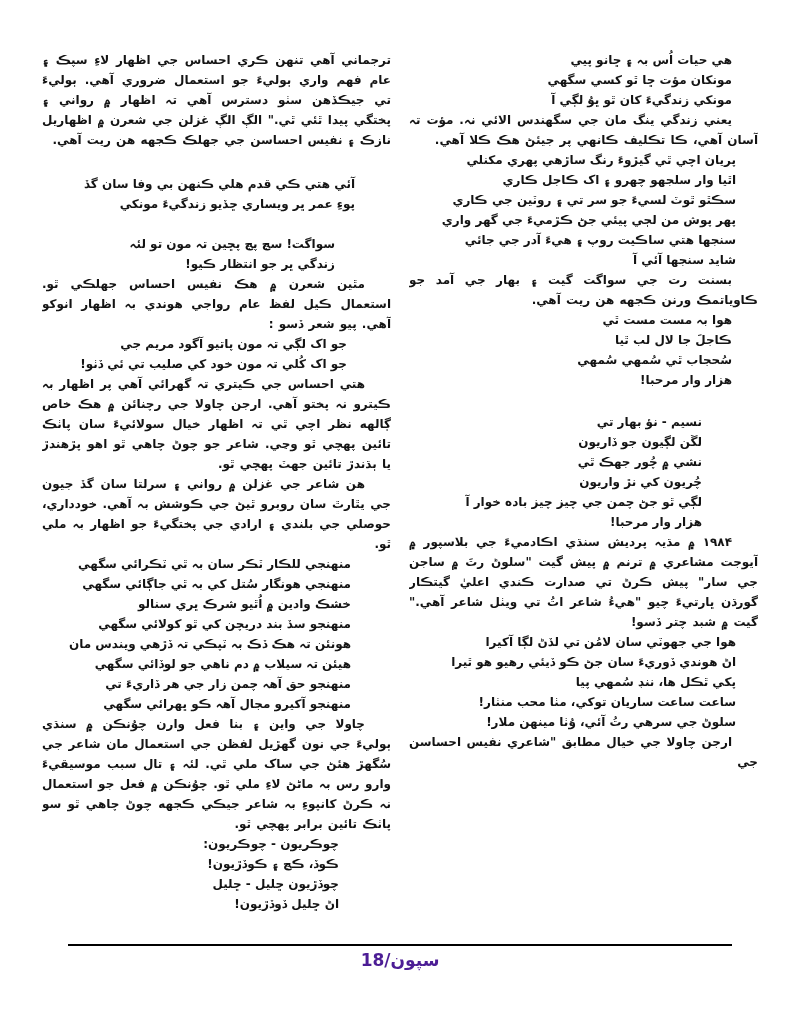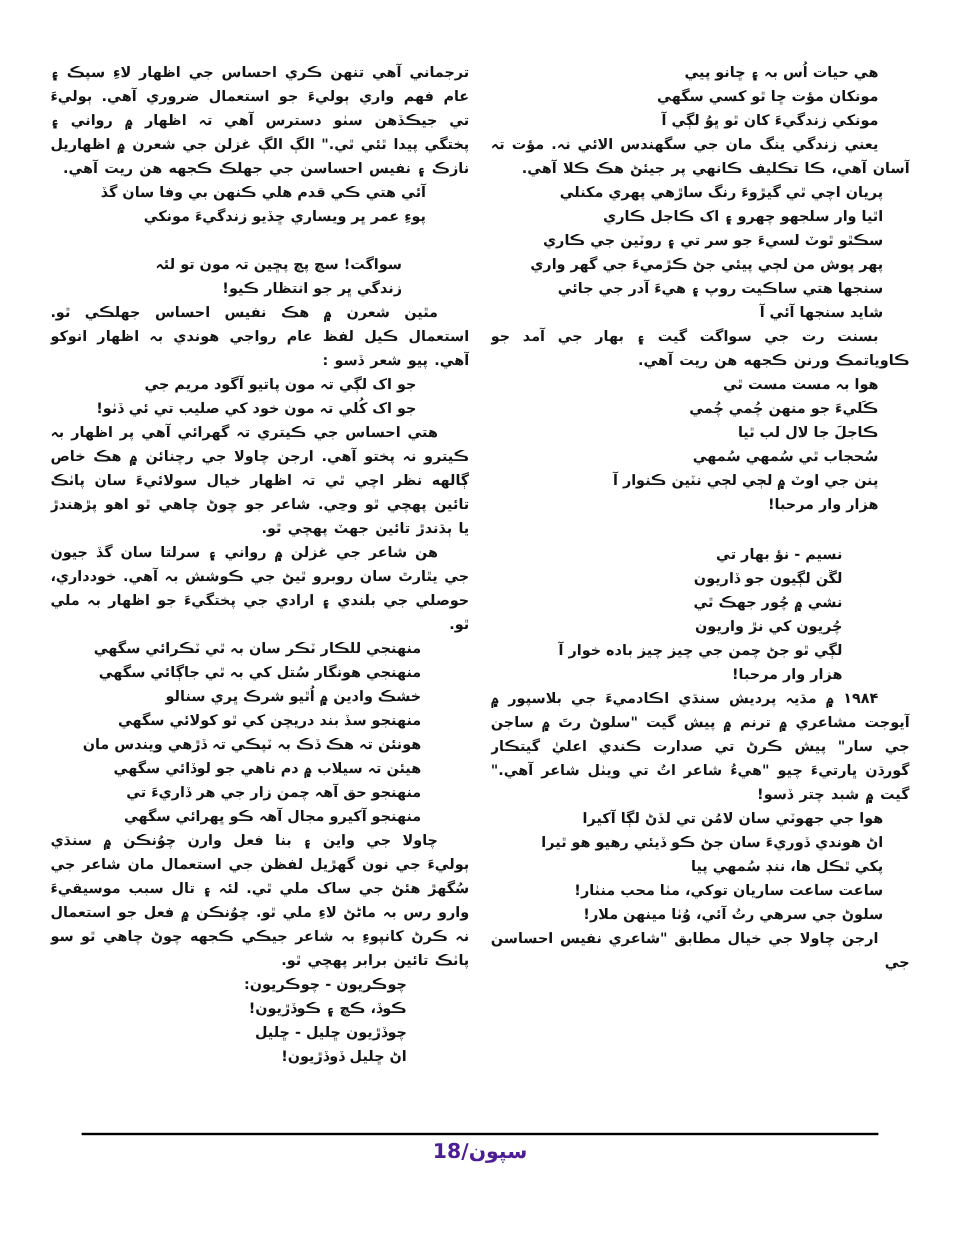--- a/index.html
+++ b/index.html
@@ -89,24 +89,22 @@
           <div class="verse-line" style="padding-left: 0px; padding-right: 22px;">پريان اچي ٿي گيڙوءَ رنگ ساڙهي پهري مکنلي</div>
           <div class="verse-line" style="padding-left: 0px; padding-right: 22px;">اٿيا وار سلجهو چهرو ۽ اک ڪاجل ڪاري</div>
           <div class="verse-line" style="padding-left: 0px; padding-right: 22px;">سڪٿو ٿوٽ لسيءَ جو سر تي ۽ روٽين جي ڪاري</div>
           <div class="verse-line" style="padding-left: 0px; padding-right: 22px;">پهر پوش من لڄي پيئي جڻ ڪڙميءَ جي گهر واري</div>
           <div class="verse-line" style="padding-left: 0px; padding-right: 22px;">سنجها هتي ساڪيت روپ ۽ هيءَ آدر جي جائي</div>
           <div class="verse-line" style="padding-left: 0px; padding-right: 22px;">شايد سنجها آئي آ</div>
         </div>
         <p class="prose">بسنت رت جي سواگت گيت ۽ بهار جي آمد جو ڪاوياتمڪ ورنن ڪجهه هن ريت آهي.</p>
         <div class="verse">
           <div class="verse-line" style="padding-left: 0px; padding-right: 26px;">هوا بہ مست مست ٿي</div>
-          <div class="verse-line" style="padding-left: 0px; padding-right: 26px;">ڪَليءَ جو منهن چُمي چُمي</div>
           <div class="verse-line" style="padding-left: 0px; padding-right: 26px;">ڪاجلَ جا لال لب ٿيا</div>
           <div class="verse-line" style="padding-left: 0px; padding-right: 26px;">سُحجاب ٿي سُمهي سُمهي</div>
-          <div class="verse-line" style="padding-left: 0px; padding-right: 26px;">پنن جي اوٽ ۾ لڄي لڄي نٽين ڪنوار آ</div>
           <div class="verse-line" style="padding-left: 0px; padding-right: 26px;">هزار وار مرحبا!</div>
         </div>
         <div class="spacer" style="height: 22px;"></div>
         <div class="verse">
           <div class="verse-line" style="padding-left: 0px; padding-right: 56px;">نسيم - نؤ بهار تي</div>
           <div class="verse-line" style="padding-left: 0px; padding-right: 56px;">لڱن لڳيون جو ڏاريون</div>
           <div class="verse-line" style="padding-left: 0px; padding-right: 56px;">نشي ۾ چُور جهڪ ٿي</div>
           <div class="verse-line" style="padding-left: 0px; padding-right: 56px; text-align: right;">چُريون کي نڙ واريون</div>
           <div class="verse-line" style="padding-left: 0px; padding-right: 56px;">لڳي ٿو جڻ چمن جي چيز چيز باده خوار آ</div>
           <div class="verse-line" style="padding-left: 0px; padding-right: 56px;">هزار وار مرحبا!</div>
@@ -117,21 +115,21 @@
           <div class="verse-line" style="padding-left: 0px; padding-right: 22px;">اڻ هوندي ڏوريءَ سان جڻ ڪو ڏيئي رهيو هو ٿيرا</div>
           <div class="verse-line" style="padding-left: 0px; padding-right: 22px;">پکي ٿڪل ها، ننڊ سُمهي پيا</div>
           <div class="verse-line" style="padding-left: 0px; padding-right: 22px;">ساعت ساعت ساريان توکي، مٺا محب منٺار!</div>
           <div class="verse-line" style="padding-left: 0px; padding-right: 22px;">سلوڻ جي سرهي رتُ آئي، وُٺا مينهن ملار!</div>
         </div>
         <p class="prose">ارجن چاولا جي خيال مطابق "شاعري نفيس احساسن جي</p>
       </div>
     <div class="column">
         <p class="prose no-indent">ترجماني آهي تنهن ڪري احساس جي اظهار لاءِ سپڪ ۽ عام فهم واري ٻوليءَ جو استعمال ضروري آهي. ٻوليءَ تي جيڪڏهن سٺو دسترس آهي تہ اظهار ۾ رواني ۽ پختگي پيدا ٿئي ٿي." الڳ الڳ غزلن جي شعرن ۾ اظهاريل نازڪ ۽ نفيس احساسن جي جهلڪ ڪجهه هن ريت آهي.</p>
         <div class="verse">
-          <div class="verse-line" style="padding-left: 0px; padding-right: 36px;">آئي هتي ڪي قدم هلي ڪنهن بي وفا سان گڏ</div>
+          <div class="verse-line" style="padding-left: 0px; padding-right: 36px; margin-top: 24px;">آئي هتي ڪي قدم هلي ڪنهن بي وفا سان گڏ</div>
           <div class="verse-line" style="padding-left: 0px; padding-right: 36px;">پوءِ عمر ڀر ويساري ڇڏيو زندگيءَ مونکي</div>
         </div>
         <div class="spacer" style="height: 20px;"></div>
         <div class="verse">
           <div class="verse-line" style="padding-left: 0px; padding-right: 56px;">سواگت! سچ پچ پڇين تہ مون تو لئہ</div>
           <div class="verse-line" style="padding-left: 0px; padding-right: 56px;">زندگي ڀر جو انتظار ڪيو!</div>
         </div>
         <p class="prose">مٿين شعرن ۾ هڪ نفيس احساس جهلڪي ٿو. استعمال ڪيل لفظ عام رواجي هوندي بہ اظهار انوکو آهي. پيو شعر ڏسو :</p>
         <div class="verse">
           <div class="verse-line" style="padding-left: 0px; padding-right: 44px;">جو اک لڳي تہ مون پاتيو آگود مريم جي</div>

